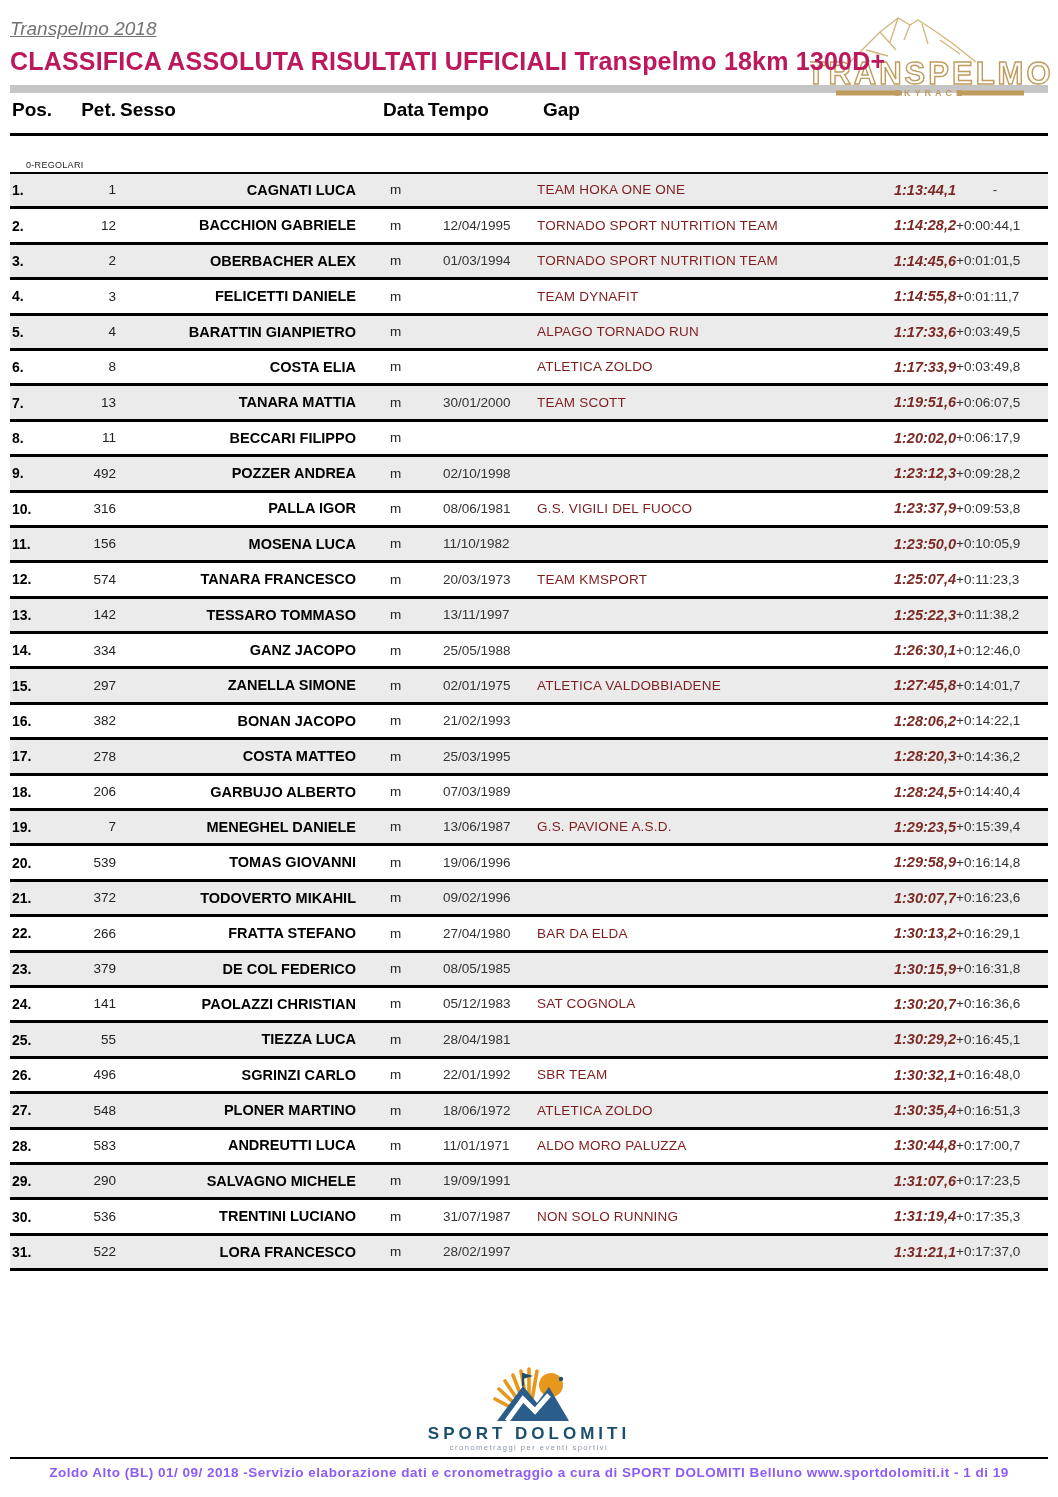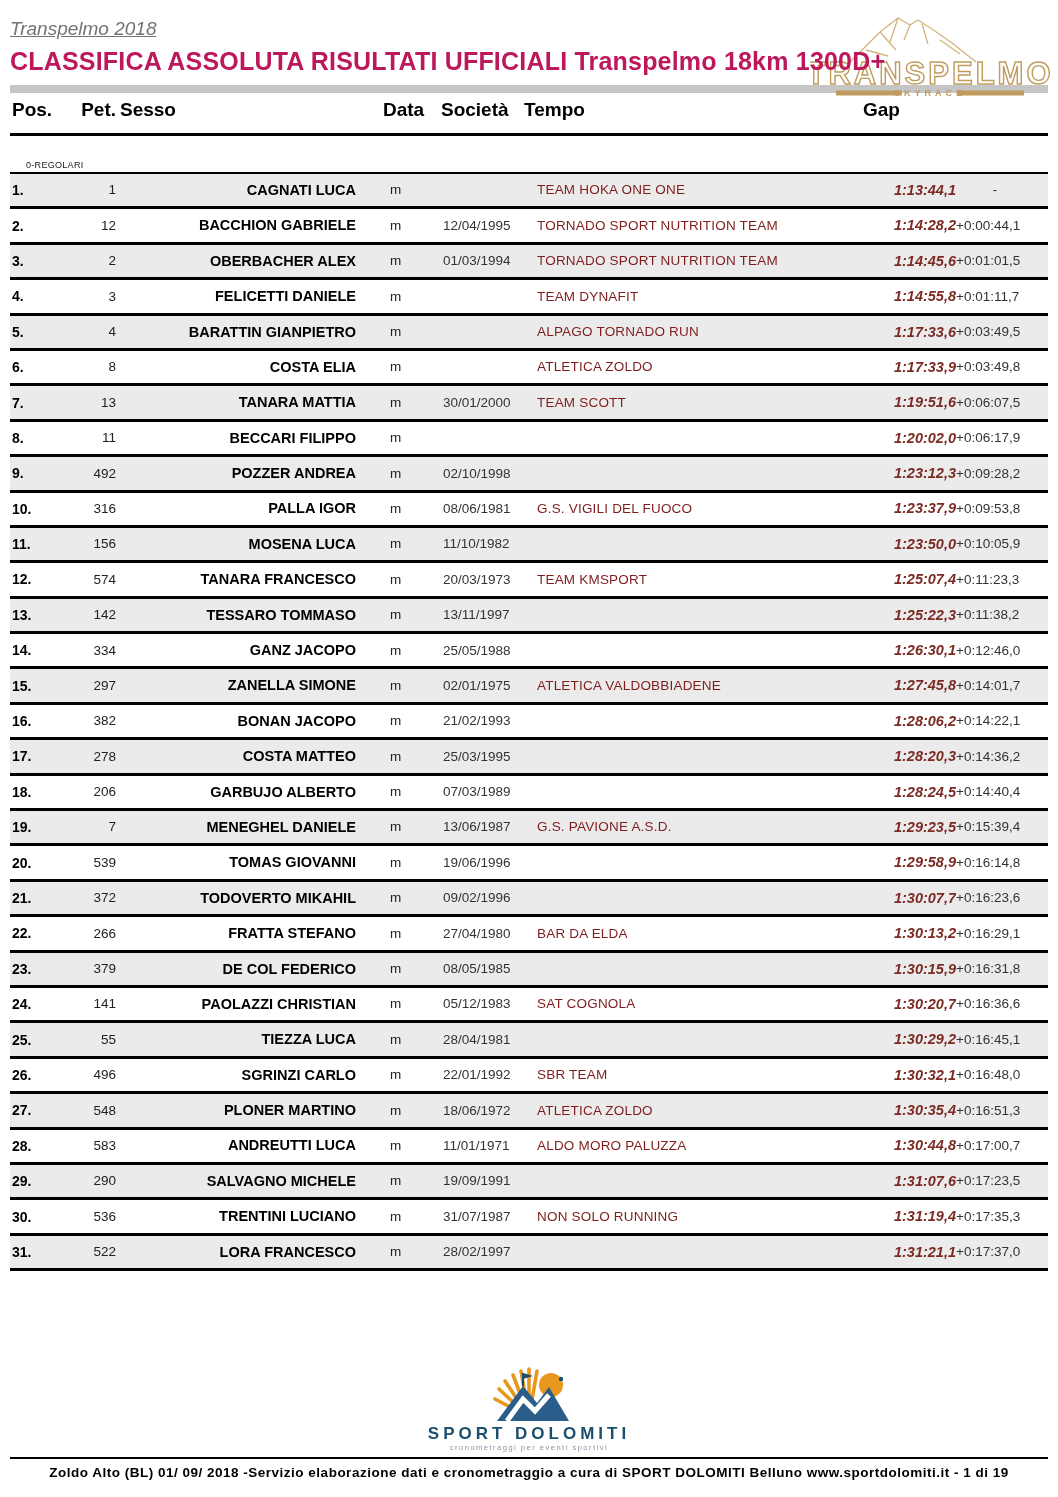--- a/index.html
+++ b/index.html
@@ -44,21 +44,21 @@
   .c-tempo { text-align:right; font-weight:bold; font-style:italic; font-size:14.5px;
              color:var(--tempo-text,#7b2a24); }
   .c-gap { text-align:left; padding-right:2px; color:#333; }
   .c-gap.dash { text-align:center; padding-right:14px; }
 
   
   .footer { position:absolute; left:0; right:0; bottom:0; height:140px; }
   .sponsor { position:absolute; left:50%; transform:translateX(-50%); top:2px; width:240px; height:96px; }
   .foot-rule { position:absolute; left:10px; right:10px; top:100px; height:2px; background:#000; }
   .foot-text { position:absolute; left:0; right:0; top:108px; text-align:center; font-size:13.5px;
-               font-weight:bold; letter-spacing:.5px; color:#000000; white-space:nowrap; }
+               font-weight:bold; letter-spacing:.5px; color:#8b5cf6; white-space:nowrap; }
 </style>
 </head>
 <body>
 
 <div class="page">
 
   <div class="hdr">
     <svg class="race-logo" viewBox="0 0 240 92">
       <g fill="none" stroke="#d3b57c" stroke-width="1.3">
         <path d="M40,52 L70,22 L88,8 L100,15 L108,10 L122,19 L142,33 L166,52"></path>
@@ -76,21 +76,20 @@
     <div class="page-title">CLASSIFICA ASSOLUTA RISULTATI UFFICIALI Transpelmo 18km 1300D+</div>
   </div>
 
   <div class="gray-band"></div>
 
   <div class="cols">
     <div class="colh h-pos">Pos.</div>
     <div class="colh h-pet">Pet.</div>
     <div class="colh h-sesso">Sesso</div>
     <div class="colh h-data">Data</div>
-    <div class="colh h-societa">Società</div>
     <div class="colh h-tempo">Tempo</div>
     <div class="colh h-gap">Gap</div>
   </div>
   <div class="thick-rule"></div>
 
   <div class="section-label">0-REGOLARI</div>
   <div class="thin-rule"></div>
 
   <div class="tbody">
       <div class="row shaded">

